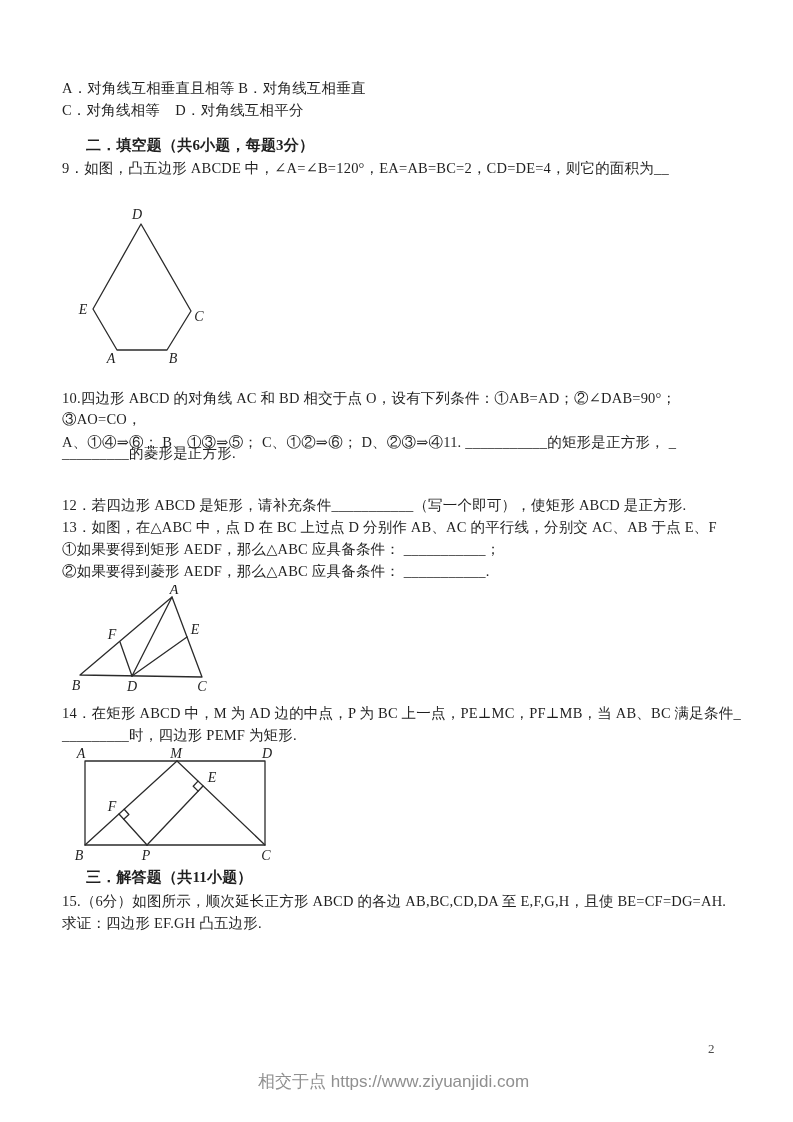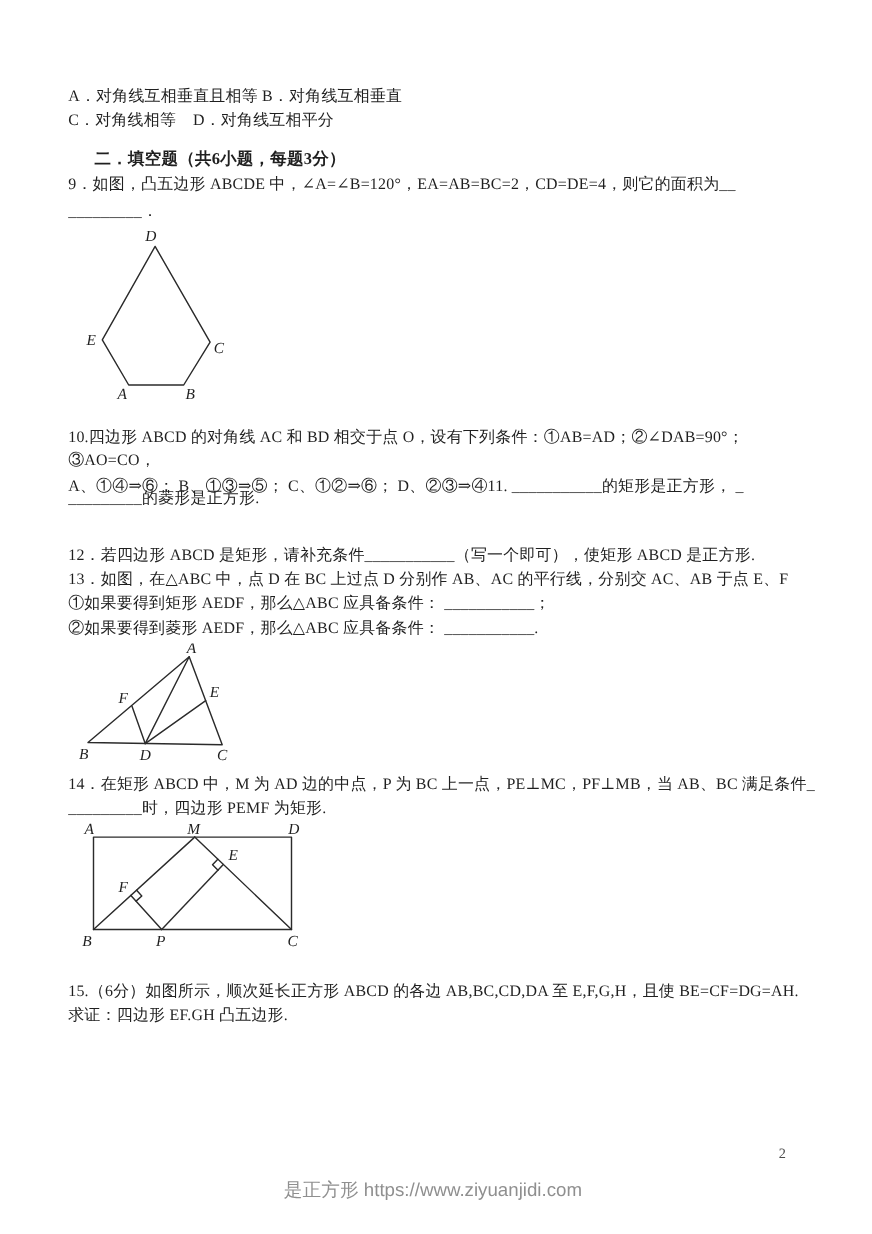--- a/index.html
+++ b/index.html
@@ -52,21 +52,20 @@
 <body>
 
 <div class="page">
 
   <div class="tline" style="top:78px">A．对角线互相垂直且相等 B．对角线互相垂直</div>
   <div class="tline" style="top:100px">C．对角线相等    D．对角线互相平分</div>
 
   <div class="tline bold" style="top:135px">二．填空题（共6小题，每题3分）</div>
 
   <div class="tline" style="top:158px">9．如图，凸五边形 ABCDE 中，∠A=∠B=120°，EA=AB=BC=2，CD=DE=4，则它的面积为__</div>
-  <div class="tline" style="top:182px">_________．</div>
 
   <svg class="fig" style="left:70px; top:207px" width="140" height="160" viewBox="0 0 140 160">
     <polygon points="71,17 121,104 97,143 47,143 23,102"></polygon>
     <text x="67" y="12">D</text>
     <text x="13" y="107">E</text>
     <text x="129" y="114">C</text>
     <text x="41" y="156">A</text>
     <text x="103" y="156">B</text>
   </svg>
 
@@ -106,19 +105,20 @@
     <text x="11" y="10">A</text>
     <text x="106" y="10">M</text>
     <text x="197" y="10">D</text>
     <text x="9" y="112">B</text>
     <text x="76" y="112">P</text>
     <text x="196" y="112">C</text>
     <text x="142" y="34">E</text>
     <text x="42" y="63">F</text>
   </svg>
 
+  <div class="tline bold" style="top:867px">三．解答题（共11小题）</div>
   <div class="tline" style="top:891px">15.（6分）如图所示，顺次延长正方形 ABCD 的各边 AB,BC,CD,DA 至 E,F,G,H，且使 BE=CF=DG=AH.</div>
   <div class="tline" style="top:913px">求证：四边形 EF.GH 凸五边形.</div>
 
-  <div class="footer">是正方形 https://www.ziyuanjidi.com</div>
+  <div class="footer">相交于点 https://www.ziyuanjidi.com</div>
   <div class="pagenum">2</div>
 
 </div>
 
 </body></html>

